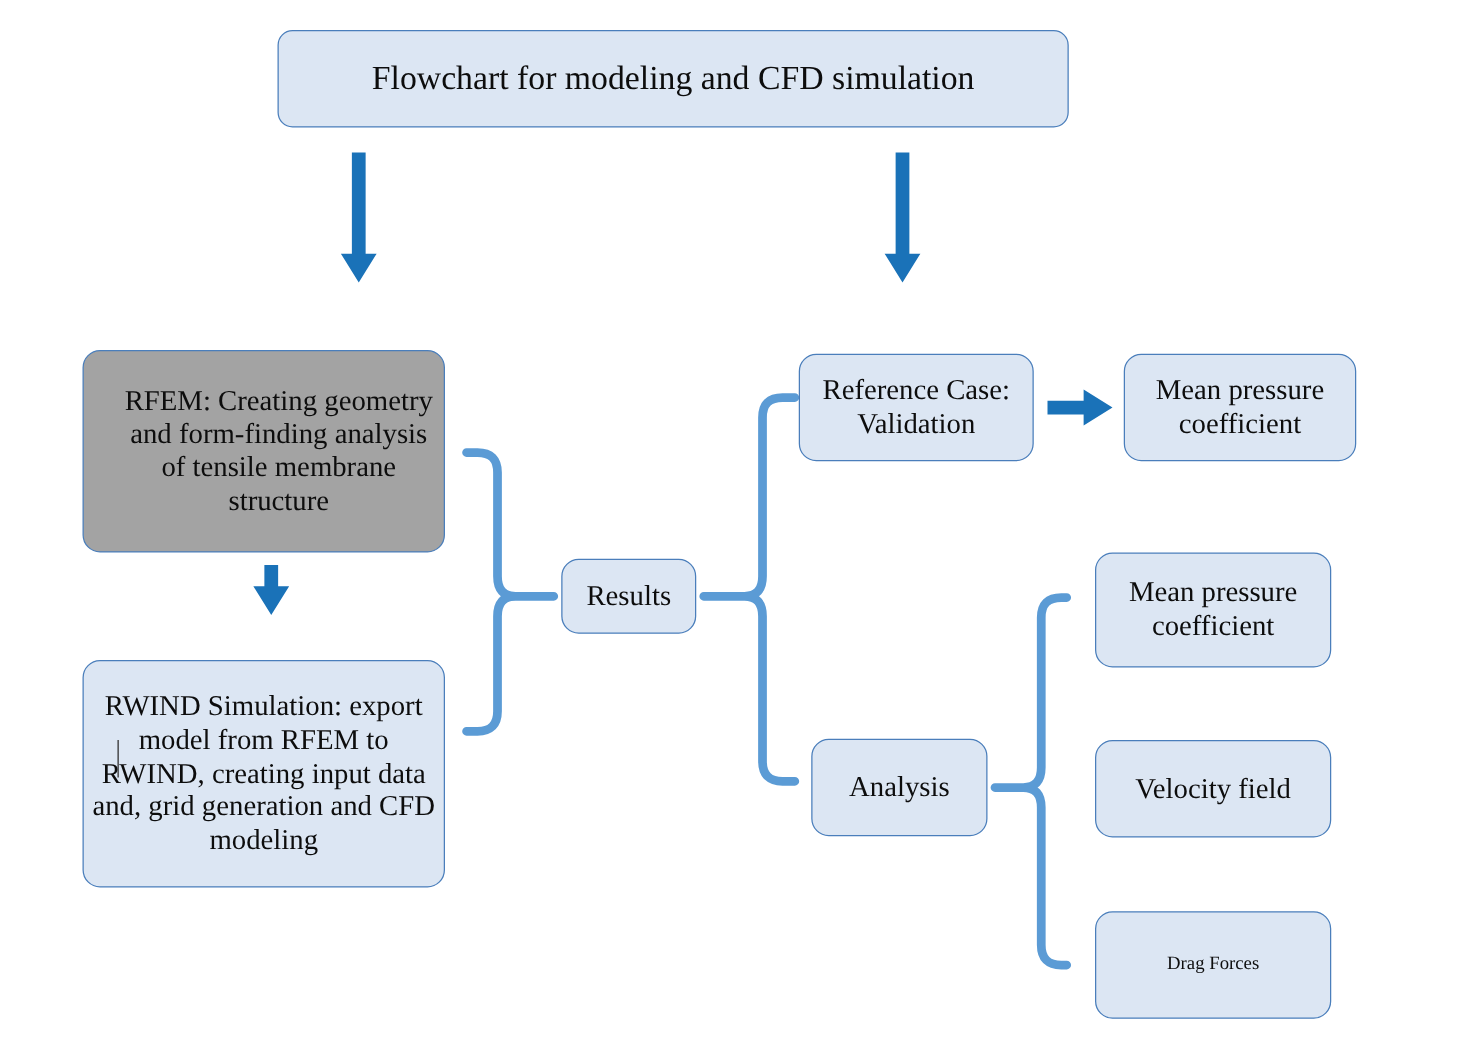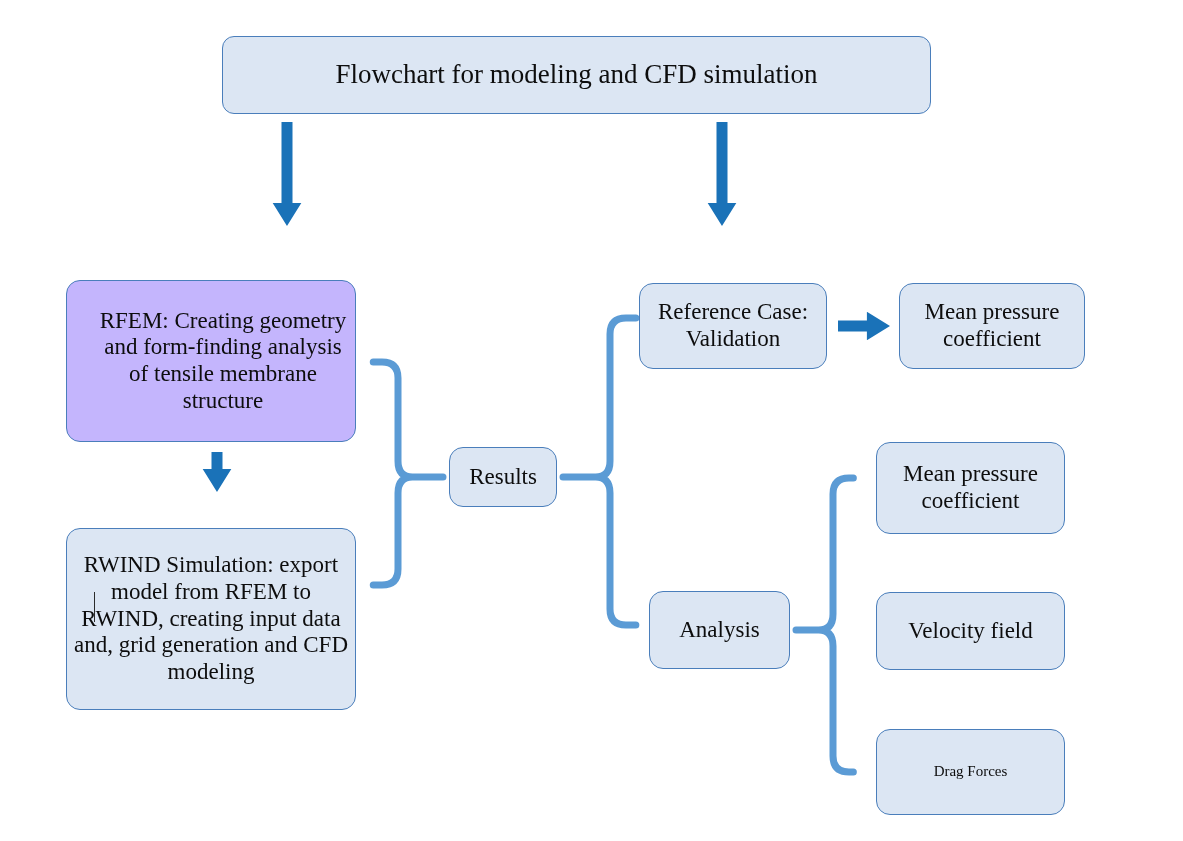--- a/index.html
+++ b/index.html
@@ -71,24 +71,24 @@
         </g>
       </g>
     <g id="braces-group">
         <path d="M 373.25 362 L 382 362 Q 398 362 398 378 L 398 461 Q 398 477 412.4 477 L 443 477 L 412.4 477 Q 398 477 398 493 L 398 569 Q 398 585 382 585 L 373.25 585" fill="none" stroke="#5b9bd5" stroke-width="7" stroke-linecap="round" stroke-linejoin="round"></path>
         <path d="M 635.85 318 L 626 318 Q 610 318 610 334 L 610 461 Q 610 477 595.6 477 L 563 477 L 595.6 477 Q 610 477 610 493 L 610 609 Q 610 625 626 625 L 635.85 625" fill="none" stroke="#5b9bd5" stroke-width="7" stroke-linecap="round" stroke-linejoin="round"></path>
         <path d="M 853.35 478 L 849 478 Q 833 478 833 494 L 833 614 Q 833 630 818.6 630 L 796 630 L 818.6 630 Q 833 630 833 646 L 833 756 Q 833 772 849 772 L 853.35 772" fill="none" stroke="#5b9bd5" stroke-width="7" stroke-linecap="round" stroke-linejoin="round"></path>
       </g>
   </svg>
 
   <div id="nodes-layer">
-      <div class="node node-title" style="left: 222px; top: 36px; width: 709px; height: 78px; background: rgb(220, 230, 243); border-color: rgb(74, 126, 187); color: rgb(13, 13, 13); font-size: 27px;">
+      <div class="node node-title" style="left: 222px; top: 24px; width: 633px; height: 78px; background: rgb(220, 230, 243); border-color: rgb(74, 126, 187); color: rgb(13, 13, 13); font-size: 27px;">
         <span>Flowchart for modeling and CFD simulation</span>
       </div>
-      <div class="node" style="left: 66px; top: 280px; width: 290px; height: 162px; background: #c4b5fd; border-color: rgb(74, 126, 187); color: rgb(13, 13, 13); font-size: 23px; padding-left: 30px;">
+      <div class="node" style="left: 66px; top: 280px; width: 290px; height: 162px; background: #a3a3a3; border-color: rgb(74, 126, 187); color: rgb(13, 13, 13); font-size: 23px; padding-left: 30px;">
         <span>RFEM: Creating geometry and form-finding analysis of tensile membrane structure</span>
       </div>
       <div class="node" style="left: 66px; top: 500px; width: 290px; height: 182px; background: rgb(220, 230, 243); border-color: rgb(74, 126, 187); color: rgb(13, 13, 13); font-size: 23px; margin-top: 28px;">
         <span>RWIND Simulation: export model from RFEM to RWIND, creating input data and, grid generation and CFD modeling</span>
       </div>
       <div class="node" style="left: 449px; top: 447px; width: 108px; height: 60px; background: rgb(220, 230, 243); border-color: rgb(74, 126, 187); color: rgb(13, 13, 13); font-size: 23px;">
         <span>Results</span>
       </div>
       <div class="node" style="left: 639px; top: 283px; width: 188px; height: 86px; background: rgb(220, 230, 243); border-color: rgb(74, 126, 187); color: rgb(13, 13, 13); font-size: 23px; align-items: center;">
         <span>Reference Case: Validation</span>

